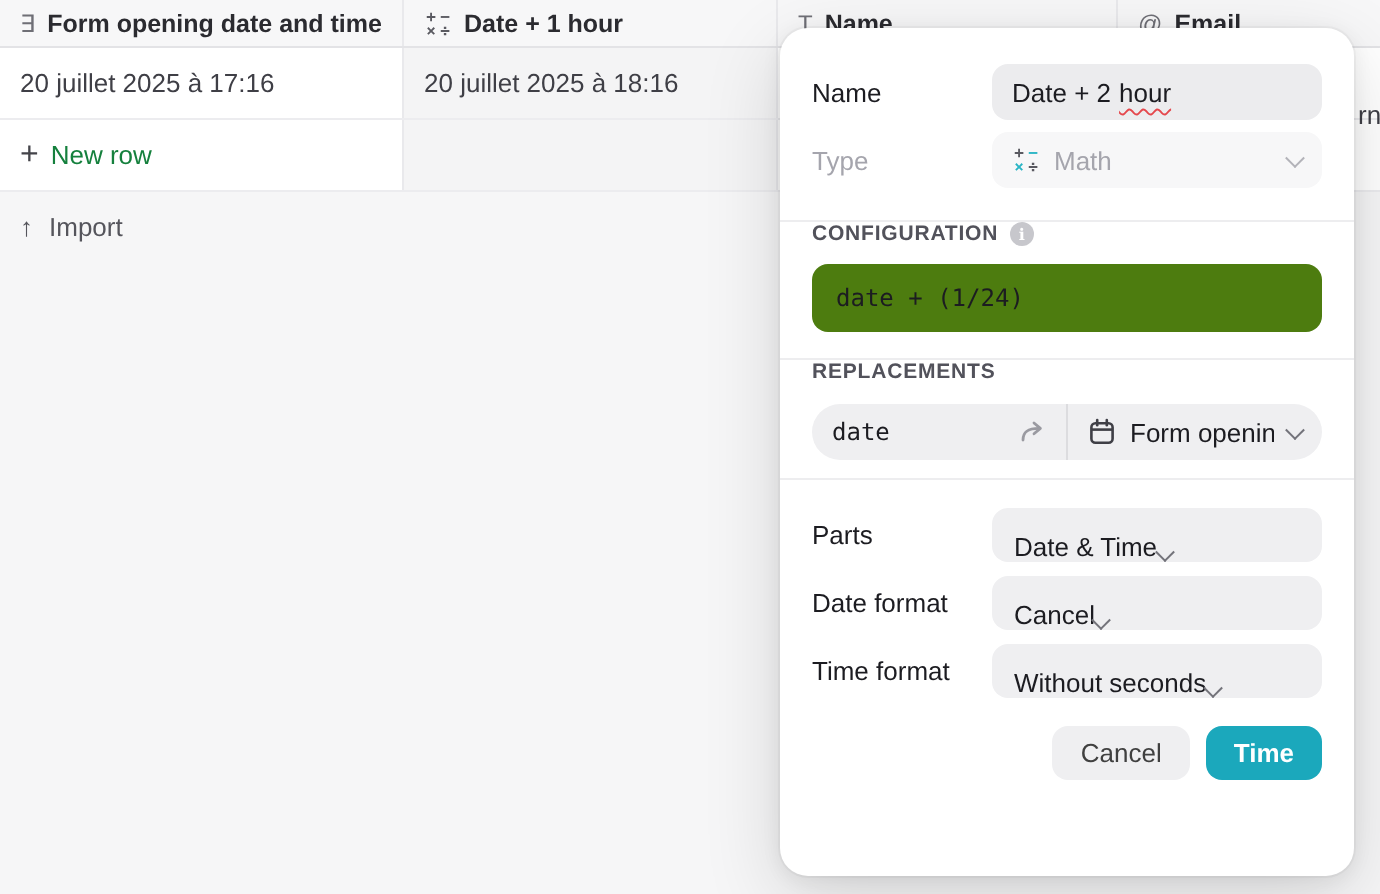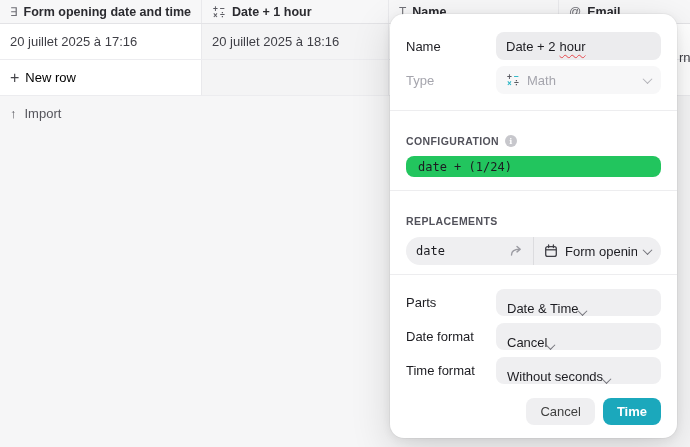--- a/index.html
+++ b/index.html
@@ -13,21 +13,21 @@
   .hrow { height:24px; background:#f7f7f8; border-bottom:1px solid #e3e3e6; }
   .drow { height:36px; background:#ffffff; border-bottom:1px solid #ececef; }
   .cell { display:flex; align-items:center; gap:6px; padding:0 8px 0 10px;
           border-right:1px solid #e9e9ec; overflow:hidden; white-space:nowrap; }
   .c1 { width:202px; } .c2 { width:187px; } .c3 { width:170px; } .c4 { width:131px; border-right:none; }
   .hcell { font-size:12.5px; font-weight:700; color:#2b2b30; }
   .hicon { font-size:12px; font-weight:400; color:#6f6f76; flex:none; }
   .dcell { font-size:13px; color:#3f3f46; }
   .selcol { background:#f4f4f5; }
   .plus { font-size:16px; font-weight:400; color:#44444a; line-height:1; }
-  .newrow-label { font-size:13px; color:#000000; }
+  .newrow-label { font-size:13px; color:#15803d; }
   .email-frag { position:absolute; left:679px; top:50px; font-size:13px; color:#3f3f46; }
 
   .import { position:absolute; left:10px; top:106px; display:flex; align-items:center; gap:8px;
             color:#55555c; cursor:pointer; }
   .import .arrow { font-size:13px; }
   .import .lbl { font-size:13px; }
 
   
   .math { display:grid; grid-template-columns:7px 7px; grid-template-rows:7px 7px;
           font-family:"DejaVu Sans Mono", monospace; font-size:8px; font-weight:700; line-height:7px;
@@ -50,27 +50,27 @@
   .flabel { width:90px; flex:none; font-size:13px; color:#1c1c21; }
   .flabel.dis { color:#a5a5ad; }
   .ctrl { flex:1; height:28px; border-radius:8px; background:#ececee;
           display:flex; align-items:center; padding:0 10px; font-size:13px; color:#1c1c21; }
   .ctrl.disabled { background:#f7f7f8; color:#a5a5ad; gap:7px; }
   .ctrl .end { margin-left:auto; }
   .sq { margin-left:4px; text-decoration-line:underline; text-decoration-style:wavy;
         text-decoration-color:#E5484D; text-decoration-thickness:1px; text-underline-offset:3px; }
 
   .hr { height:1px; background:#ededef; margin:16px -16px 0 -16px; }
-  .sect { margin-top:24px; display:flex; align-items:center; gap:6px;
+  .sect { margin-top:0; display:flex; align-items:center; gap:6px;
           font-size:10.5px; font-weight:700; letter-spacing:.4px; color:#52525b; }
   .info { width:12px; height:12px; border-radius:50%; background:#c7c7cc; color:#ffffff;
           font-size:8px; font-weight:700; display:flex; align-items:center; justify-content:center;
           font-family:"DejaVu Serif", serif; }
   .mono { font-family:"DejaVu Sans Mono", monospace; font-size:12px; color:#1c1c21; }
-  .formula { margin-top:9px; height:21px; border-radius:8px; background:#22c55e;
+  .formula { margin-top:9px; height:34px; border-radius:8px; background:#4d7c0f;
              display:flex; align-items:center; padding:0 12px; }
 
   .replbar { margin-top:10px; height:28px; border-radius:14px; background:#efeff1; display:flex; align-items:stretch; }
   .repl-left { flex:1; display:flex; align-items:center; padding:0 10px; }
   .repl-right { flex:1; display:flex; align-items:center; gap:7px; padding:0 10px;
                 border-left:1px solid #dcdcdf; font-size:13px; color:#1c1c21; min-width:0; }
   .repl-right .txt { overflow:hidden; white-space:nowrap; max-width:92px; }
   .replarrow { margin-left:auto; flex:none; }
 
   .drow2 { display:flex; align-items:center; margin-top:7px; }

